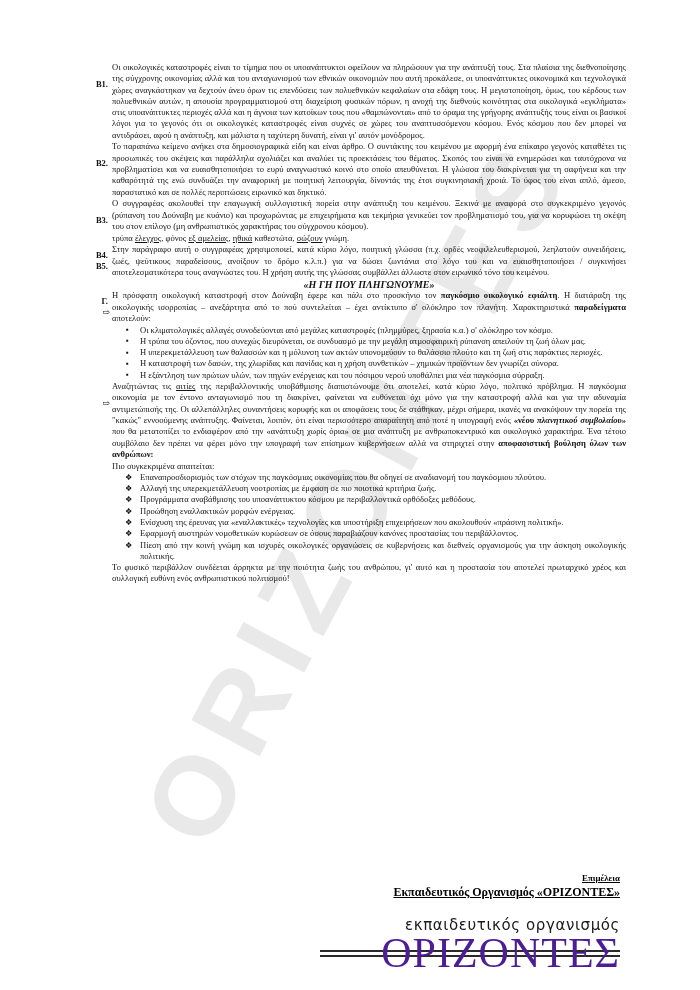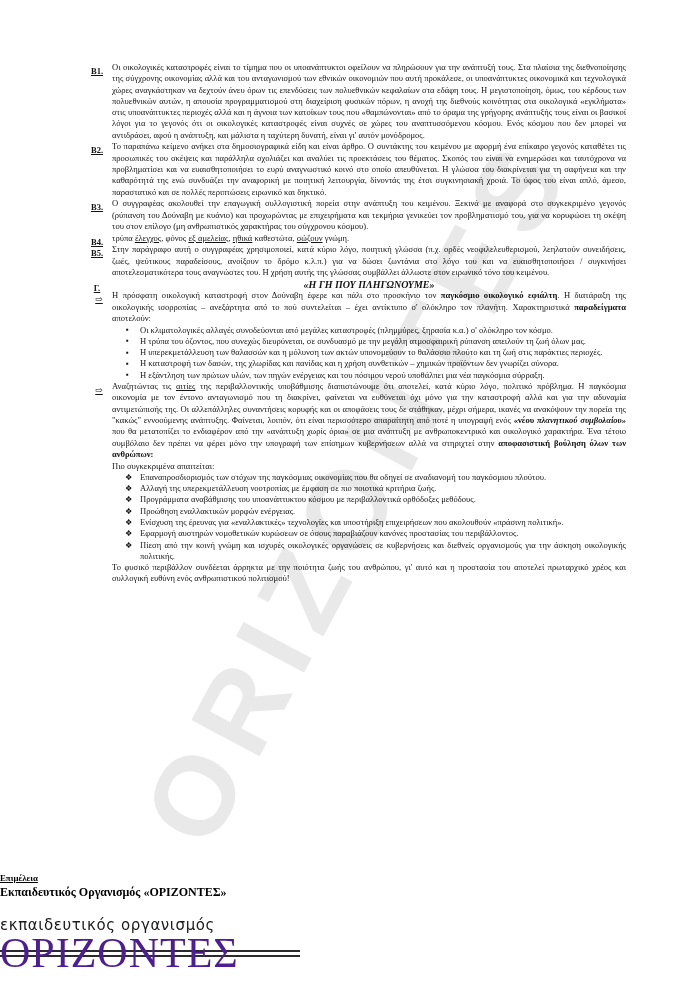--- a/index.html
+++ b/index.html
@@ -57,25 +57,24 @@
   .blk {
     position: relative;
     display: block;
     margin: 0 0 0.4px 0;
     padding-left: 26px;
     text-align: justify;
   }
   .blk > .lbl {
     position: absolute;
     left: 0;
-    top: 4px;
+    top: 17px;
     width: 22px;
     font-weight: bold;
-    text-align: center;
-    text-decoration: underline;
+    text-align: right;
   }
   .blk > .lbl.arrow {
     font-weight: normal;
     font-size: 9px;
     left: 2px;
   }
   .body-text {
     display: block;
   }
   b, .b { font-weight: bold; }
@@ -119,22 +118,23 @@
     display: block;
     padding-left: 26px;
     text-align: justify;
   }
   
   #footer {
     position: absolute;
     left: 0;
     bottom: 14px;
     width: 620px;
-    text-align: left;
+    text-align: right;
     z-index: 2;
+    text-decoration: underline;
   }
   .foot-line1 {
     display: block;
     font-weight: bold;
     font-size: 8.8px;
     text-decoration: underline;
     margin-bottom: 2px;
   }
   .foot-line2 {
     display: block;

